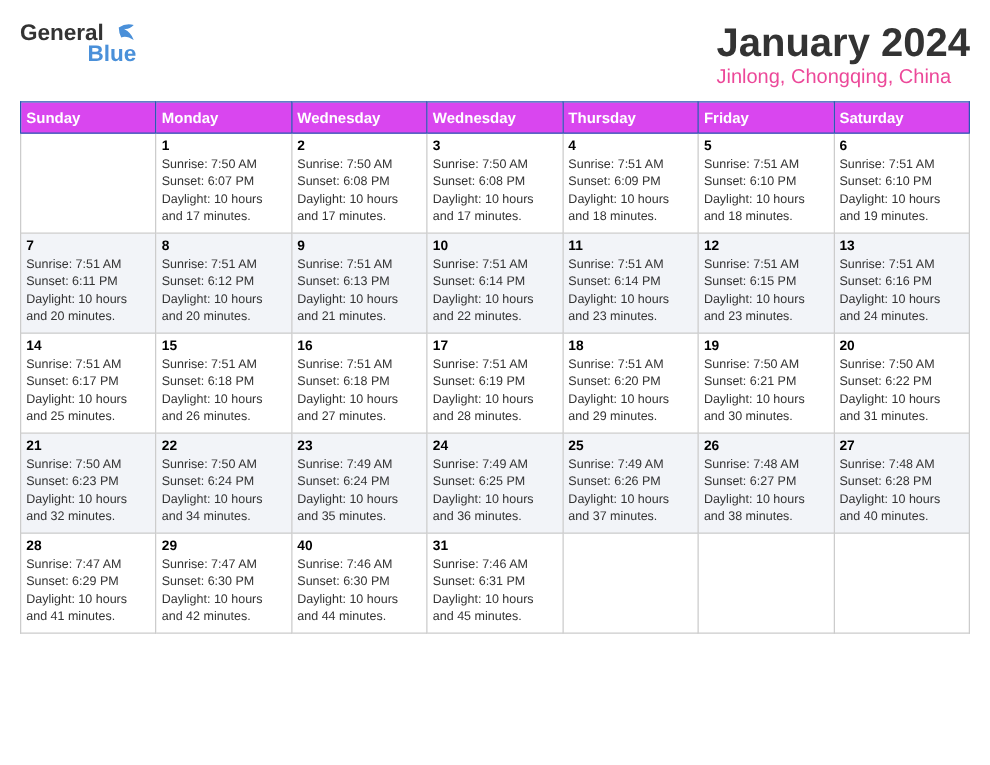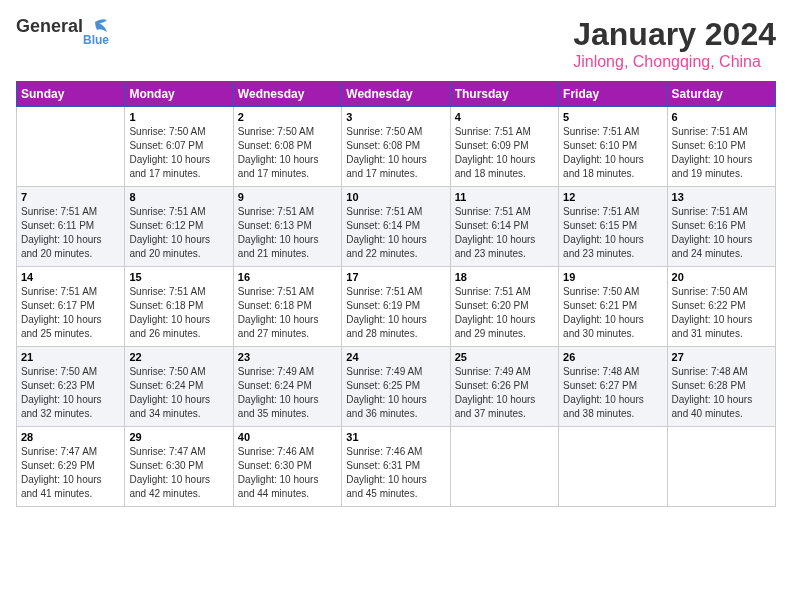--- a/index.html
+++ b/index.html
@@ -42,21 +42,21 @@
     .location-title {
       font-size: 16px;
       color: #ec4899;
     }
     table {
       width: 100%;
       border-collapse: collapse;
       font-size: 10px;
     }
     thead tr {
-      background-color: #a21caf;
+      background-color: #d946ef;
       color: #fff;
     }
     thead th {
       padding: 5px 4px;
       text-align: left;
       font-size: 12px;
       font-weight: bold;
       border: 1px solid #2a5ab4;
     }
     tbody tr {
@@ -92,21 +92,21 @@
 
 <div class="container">
   <div class="header-area">
     <div class="logo">
       <div class="logo-top-row">
         <span style="font-size:18px;font-weight:bold;color:#333;">General</span>
         <svg width="22" height="18" viewBox="0 0 22 18" style="margin-left:2px;">
           <path d="M8,4 Q14,0 20,2 Q16,6 12,5 Q18,8 20,14 Q14,10 10,12 Q8,8 8,4 Z" fill="#4a90d9"></path>
         </svg>
       </div>
-      <span style="font-size:12px;font-weight:bold;color:#4a90d9;margin-top:-4px;">Blue</span>
+      <span style="font-size:18px;font-weight:bold;color:#4a90d9;margin-top:-4px;">Blue</span>
     </div>
     <div class="title-area">
       <div class="month-title">January 2024</div>
       <div class="location-title">Jinlong, Chongqing, China</div>
     </div>
   </div>
 
   <table>
     <thead>
       <tr>

